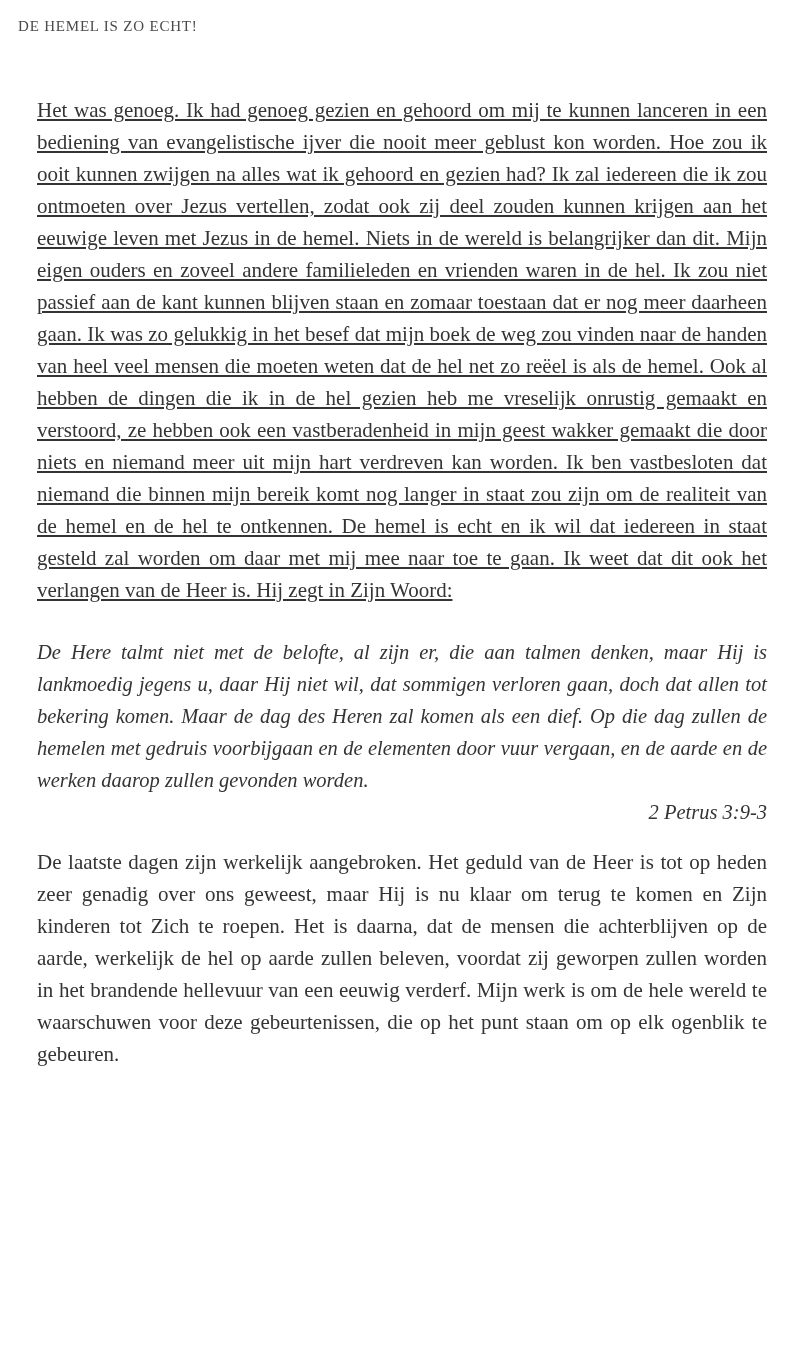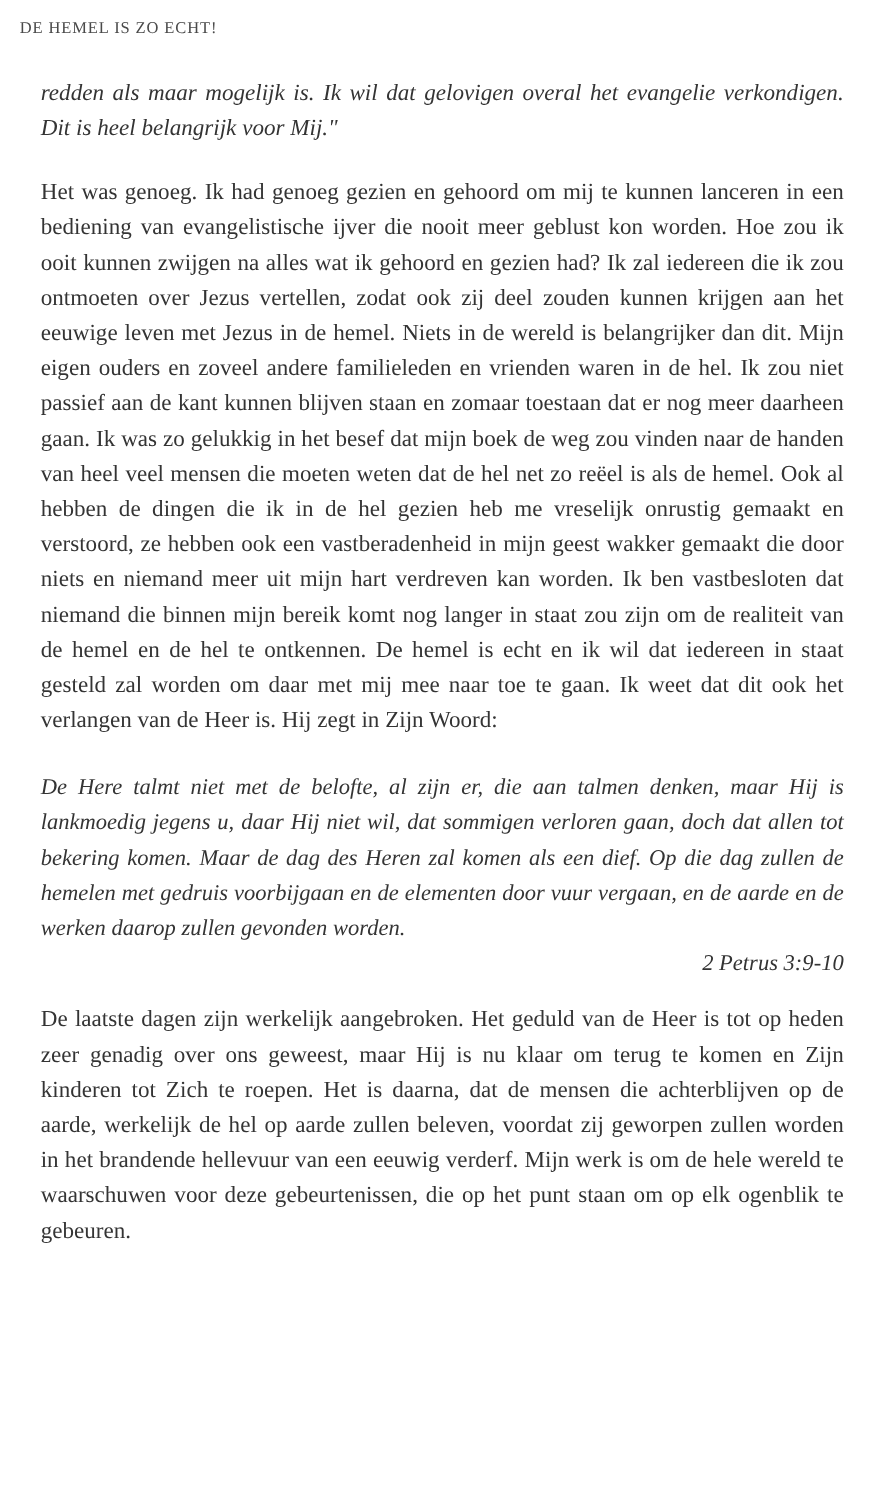--- a/index.html
+++ b/index.html
@@ -38,20 +38,21 @@
   }
   .intro-quote {
     font-style: italic;
     font-size: 21px;
     line-height: 32px;
   }
   .body-par {
     margin-top: 26px;
     font-size: 21px;
     line-height: 32px;
+    text-decoration: underline;
   }
   .scripture {
     margin-top: 30px;
     font-style: italic;
     font-size: 20.5px;
     line-height: 32px;
   }
   .scripture-ref {
     margin: 0;
     text-align: right;
@@ -92,27 +93,26 @@
 </style>
 </head>
 <body>
 
 <div class="page">
 
   <div class="running-header">DE HEMEL IS ZO ECHT!</div>
 
   <div class="text-column">
 
-    <p class="para intro-quote">redden als maar mogelijk is. Ik wil dat gelovigen overal het evangelie verkondigen. Dit is heel belangrijk voor Mij."</p>
 
     <p class="para body-par">Het was genoeg. Ik had genoeg gezien en gehoord om mij te kunnen lanceren in een bediening van evangelistische ijver die nooit meer geblust kon worden. Hoe zou ik ooit kunnen zwijgen na alles wat ik gehoord en gezien had? Ik zal iedereen die ik zou ontmoeten over Jezus vertellen, zodat ook zij deel zouden kunnen krijgen aan het eeuwige leven met Jezus in de hemel. Niets in de wereld is belangrijker dan dit. Mijn eigen ouders en zoveel andere familieleden en vrienden waren in de hel. Ik zou niet passief aan de kant kunnen blijven staan en zomaar toestaan dat er nog meer daarheen gaan. Ik was zo gelukkig in het besef dat mijn boek de weg zou vinden naar de handen van heel veel mensen die moeten weten dat de hel net zo reëel is als de hemel. Ook al hebben de dingen die ik in de hel gezien heb me vreselijk onrustig gemaakt en verstoord, ze hebben ook een vastberadenheid in mijn geest wakker gemaakt die door niets en niemand meer uit mijn hart verdreven kan worden. Ik ben vastbesloten dat niemand die binnen mijn bereik komt nog langer in staat zou zijn om de realiteit van de hemel en de hel te ontkennen. De hemel is echt en ik wil dat iedereen in staat gesteld zal worden om daar met mij mee naar toe te gaan. Ik weet dat dit ook het verlangen van de Heer is. Hij zegt in Zijn Woord:</p>
 
     <p class="para scripture">De Here talmt niet met de belofte, al zijn er, die aan talmen denken, maar Hij is lankmoedig jegens u, daar Hij niet wil, dat sommigen verloren gaan, doch dat allen tot bekering komen. Maar de dag des Heren zal komen als een dief. Op die dag zullen de hemelen met gedruis voorbijgaan en de elementen door vuur vergaan, en de aarde en de werken daarop zullen gevonden worden.</p>
 
-    <p class="scripture-ref">2 Petrus 3:9-10</p>
+    <p class="scripture-ref">2 Petrus 3:9-3</p>
 
     <p class="para closing-par">De laatste dagen zijn werkelijk aangebroken. Het geduld van de Heer is tot op heden zeer genadig over ons geweest, maar Hij is nu klaar om terug te komen en Zijn kinderen tot Zich te roepen. Het is daarna, dat de mensen die achterblijven op de aarde, werkelijk de hel op aarde zullen beleven, voordat zij geworpen zullen worden in het brandende hellevuur van een eeuwig verderf. Mijn werk is om de hele wereld te waarschuwen voor deze gebeurtenissen, die op het punt staan om op elk ogenblik te gebeuren.</p>
 
   </div>
 
   <div class="page-number">70</div>
 
   <div class="scan-smudge-1"></div>
   <div class="scan-smudge-2"></div>
 

